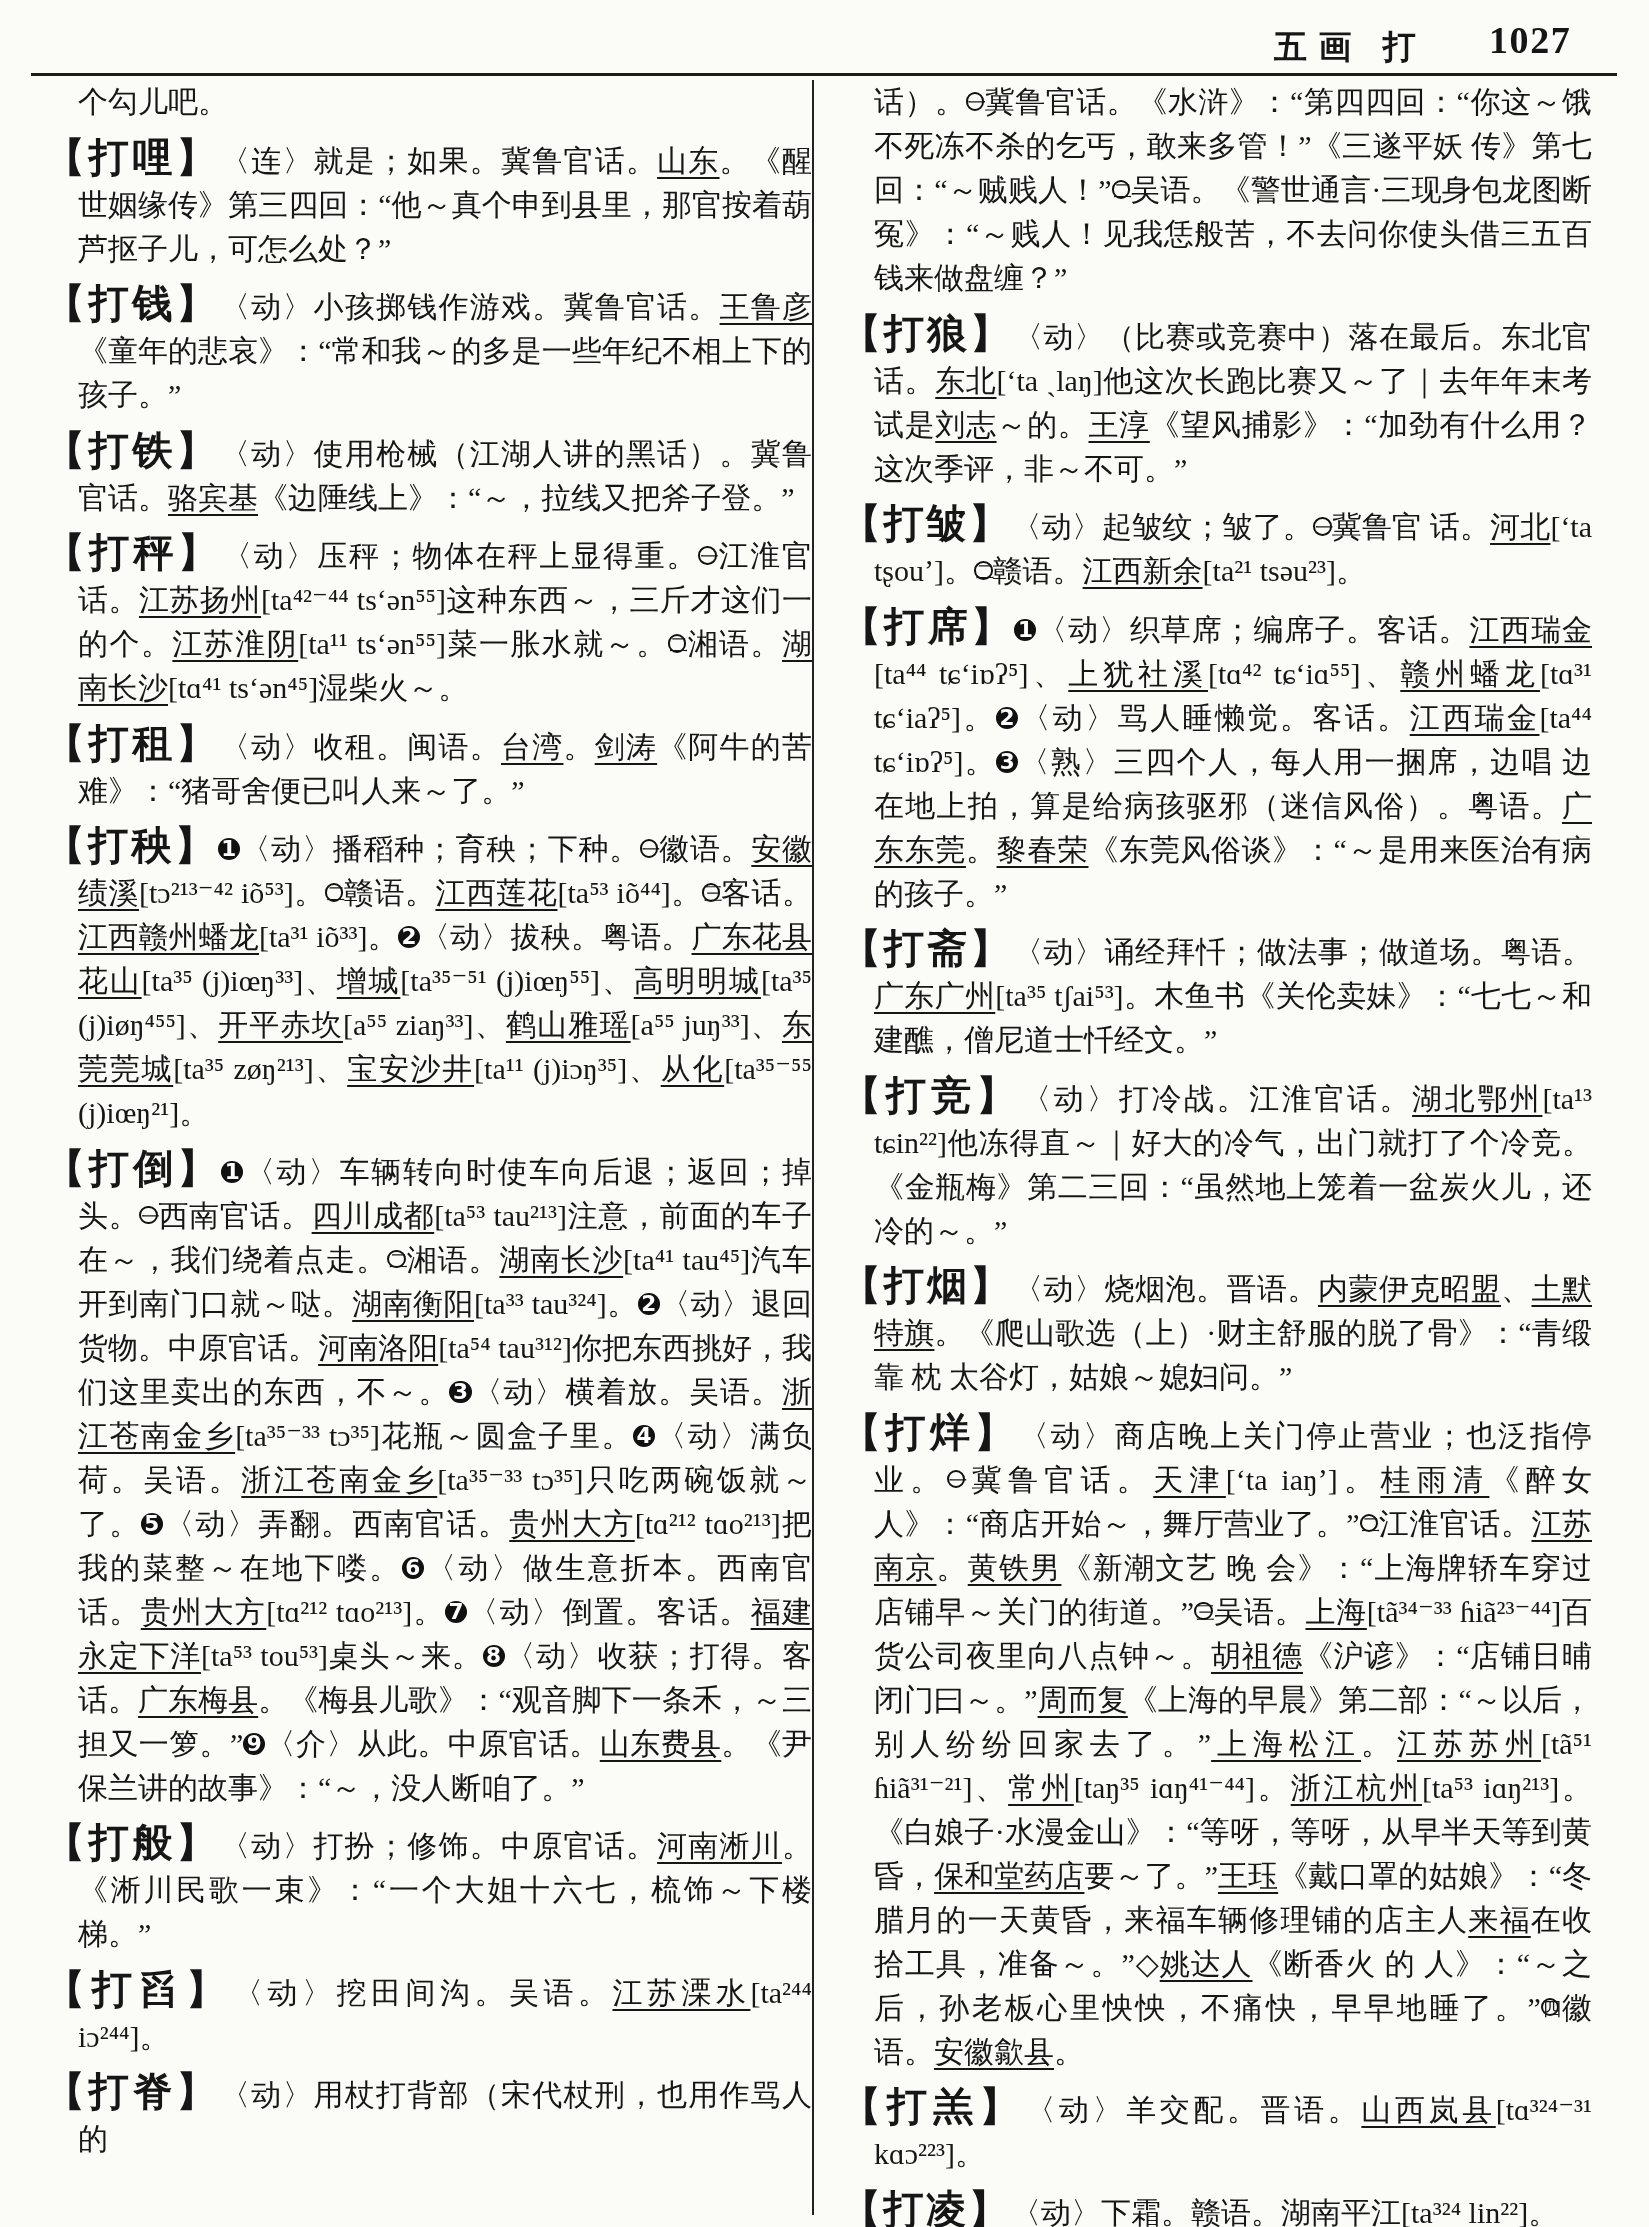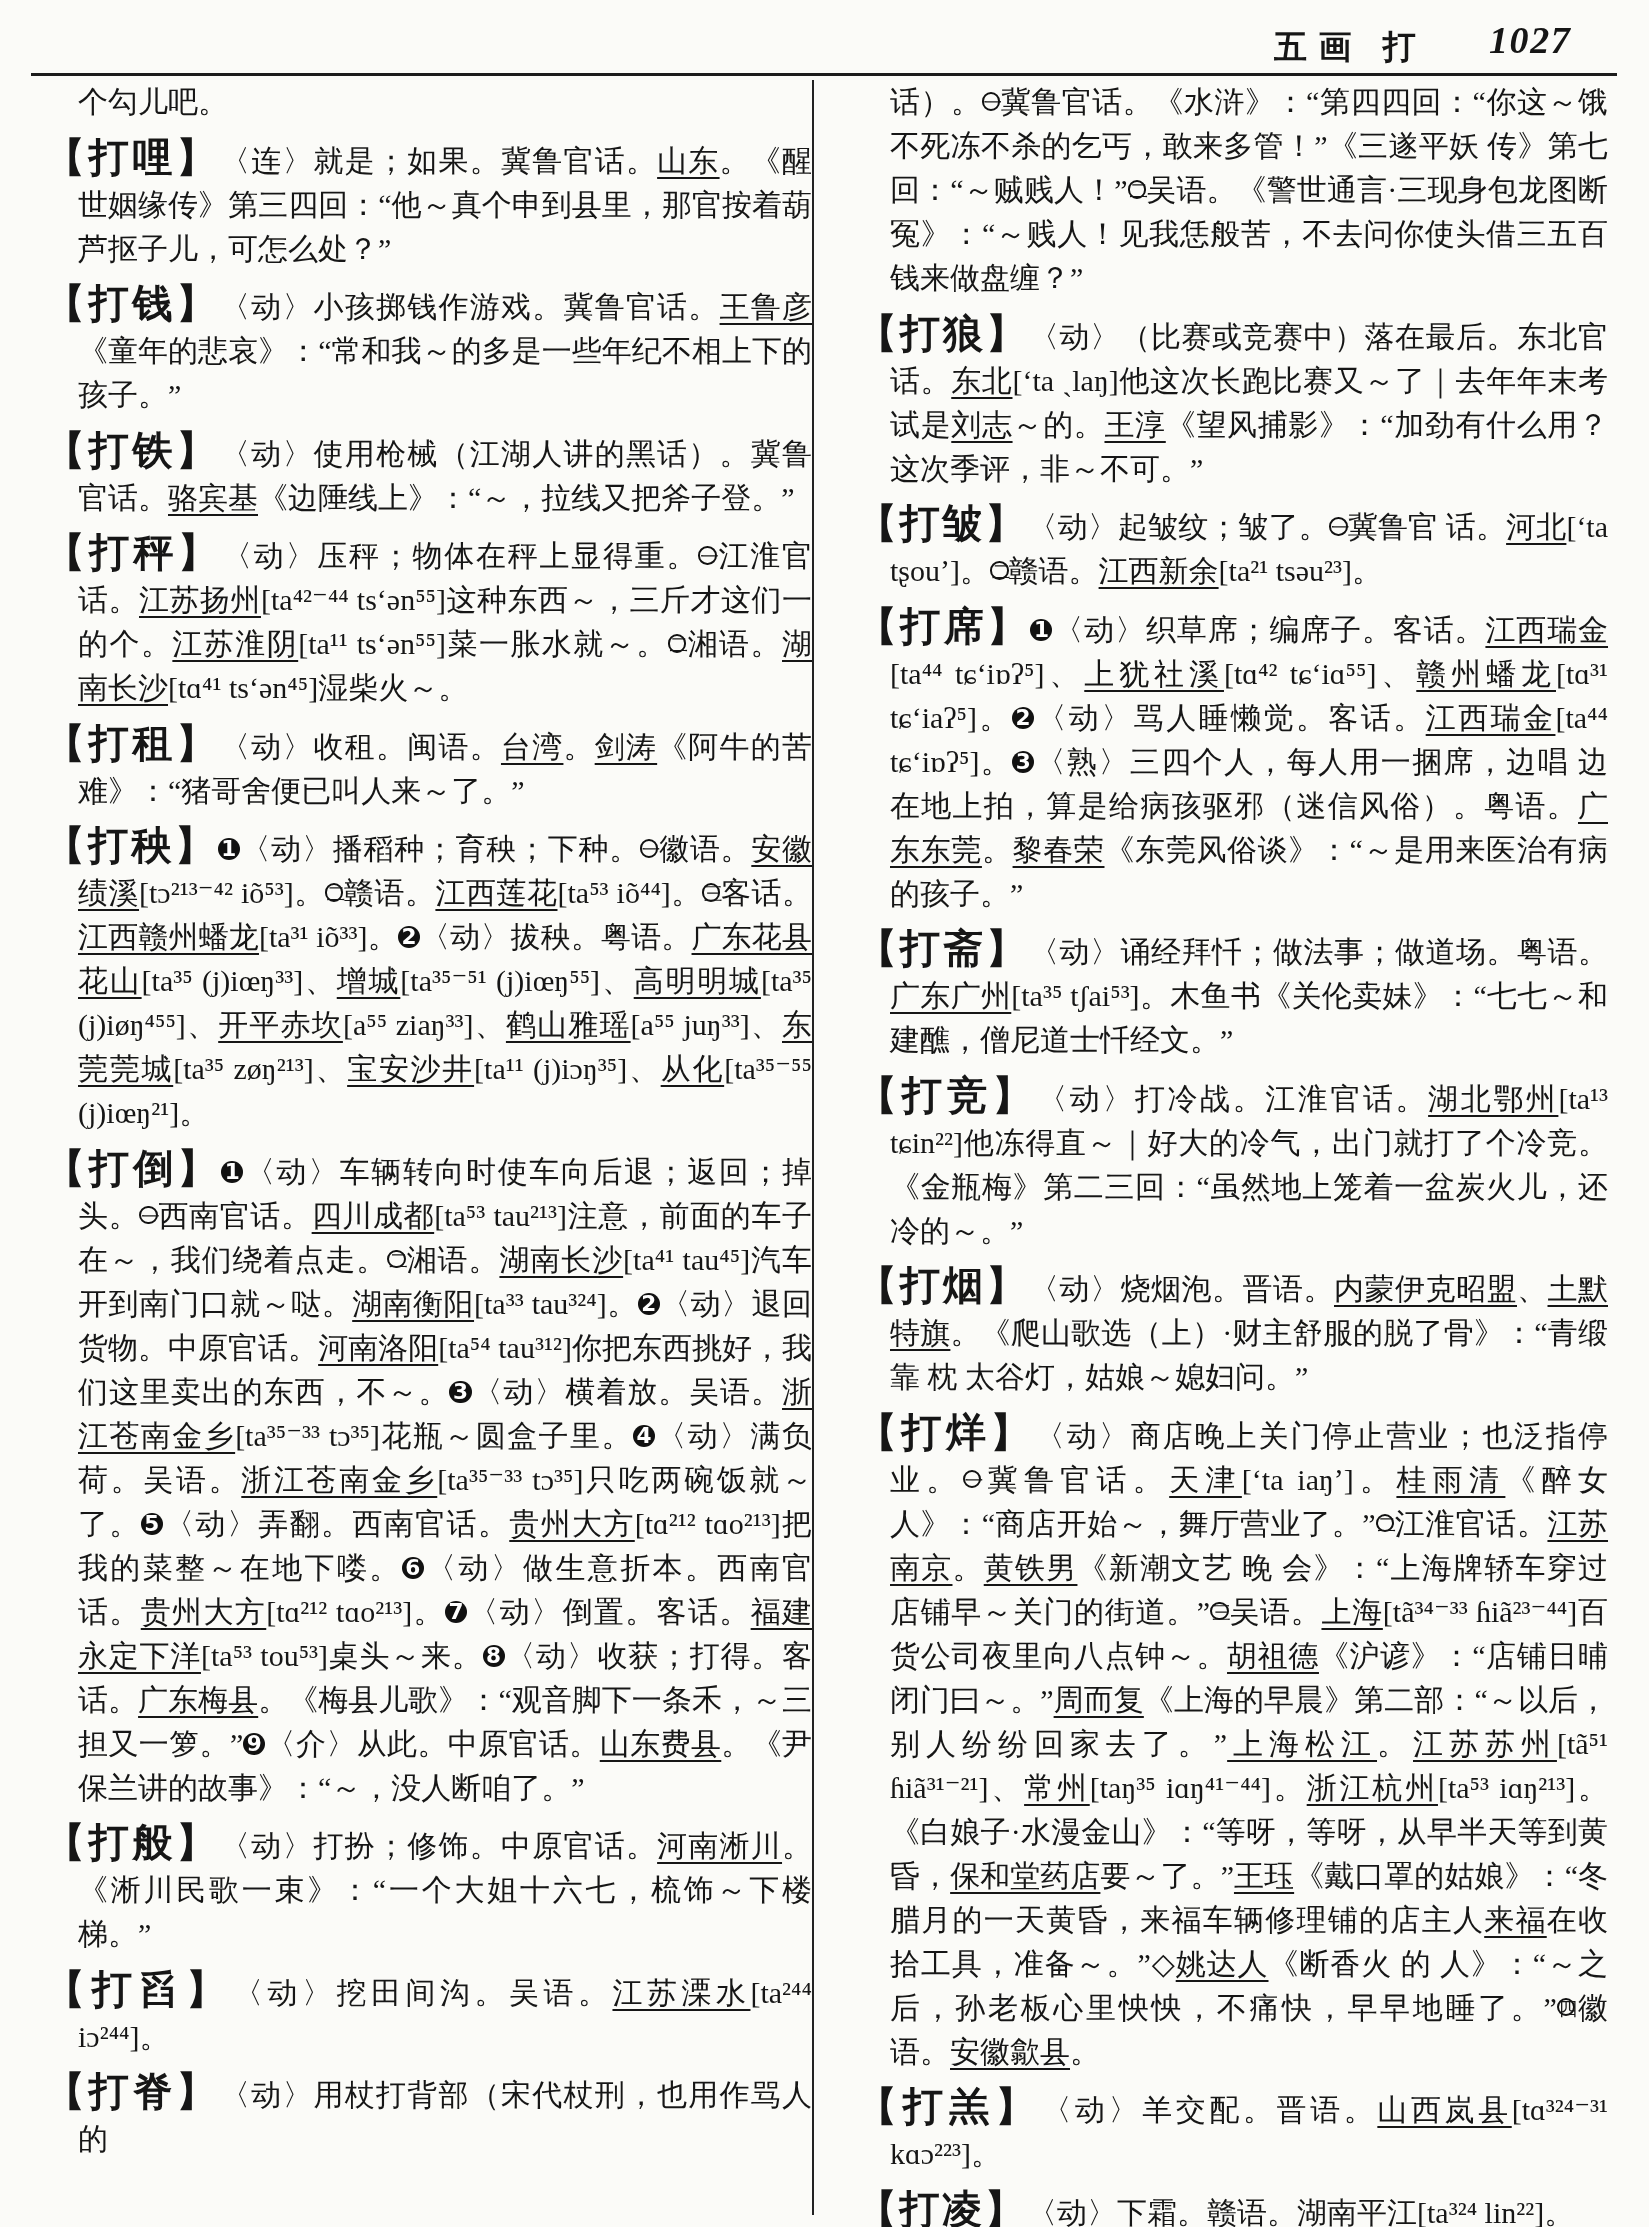--- a/index.html
+++ b/index.html
@@ -12,37 +12,37 @@
   }
   .page { position: relative; width: 1650px; height: 2227px; }
 
   .header { position: absolute; top: 11.5px; left: 12px; width: 1617px; height: 58px; }
   .header .section {
     position: absolute; left: 1262px; top: 13.2px;
     font-size: 33px; font-weight: bold; letter-spacing: 11.5px;
   }
   .header .pageno {
     position: absolute; left: 1477px; top: 6.6px;
-    font-size: 38px; font-weight: bold; font-style: italic;
+    font-size: 38px; font-weight: bold; 
     letter-spacing: 1.6px;
   }
   .rule {
     position: absolute; top: 73px; left: 31px; width: 1586px; height: 3.3px;
     background: #1c1c1c;
   }
 
   .columns {
     position: absolute; top: 80px; left: 45px; width: 1572px; height: 2135px;
     display: flex;
   }
   .col { width: 767px; }
   .col.left  { margin-right: 0; }
   .col.right {
     border-left: 2.5px solid #222;
-    padding-left: 43px;
+    padding-left: 27px;
     width: 751px;
   }
 
   .entry {
     margin: 0 0 11.5px 0;
     font-size: 30px;
     line-height: 44px;
     padding-left: 1.1em;
     text-indent: -1.1em;
     text-align: justify;

